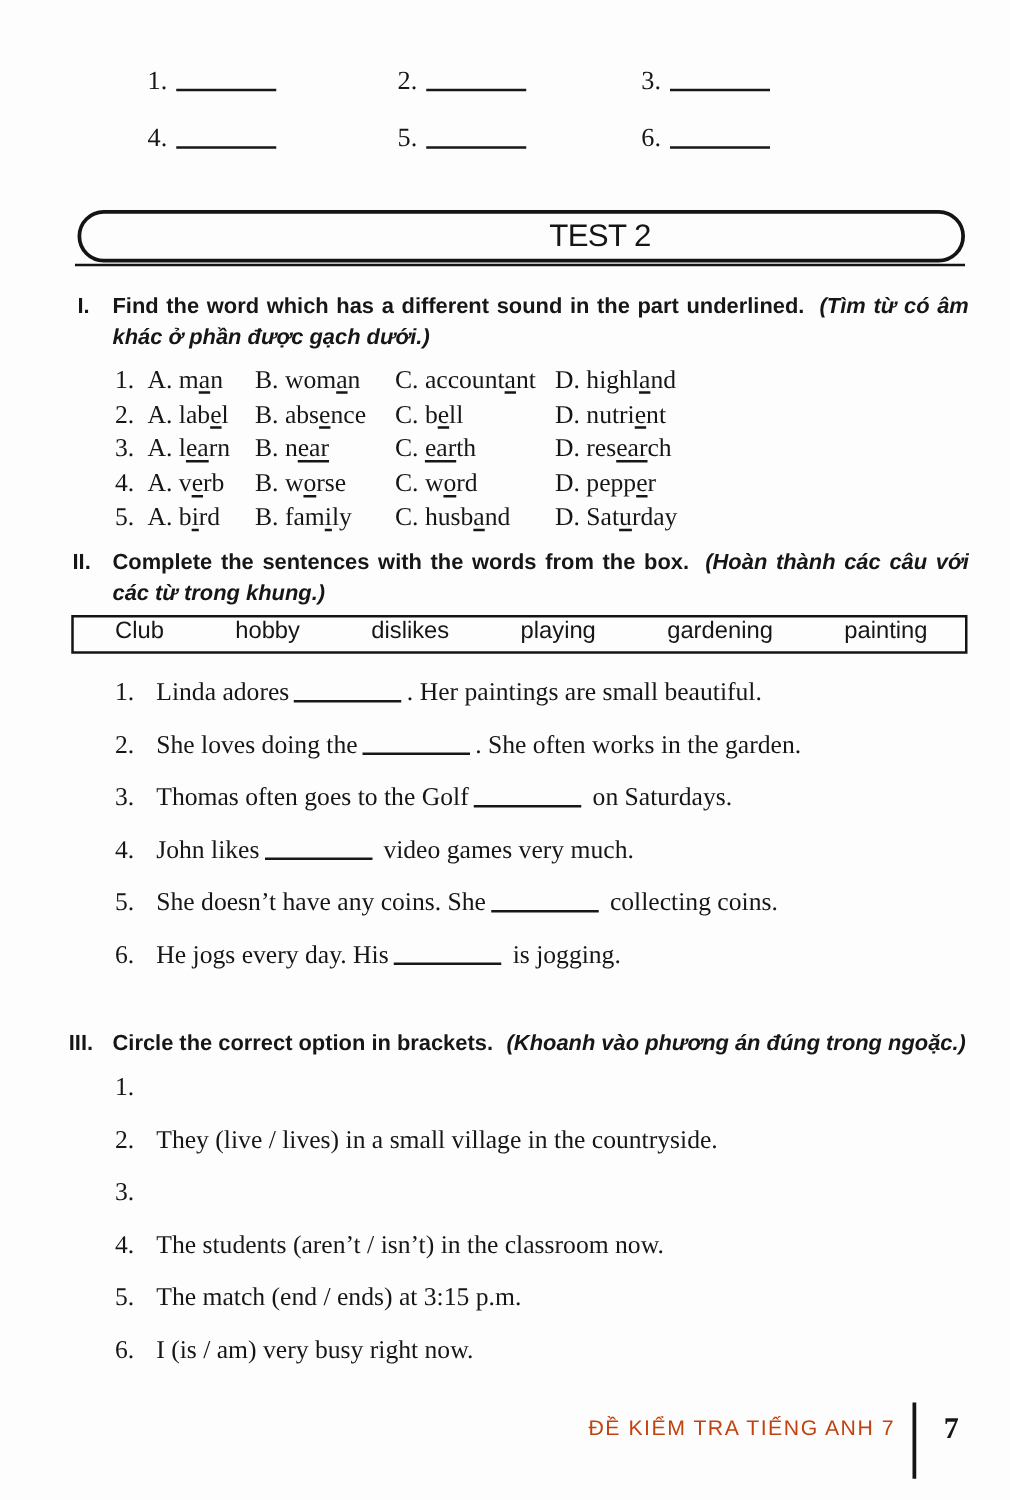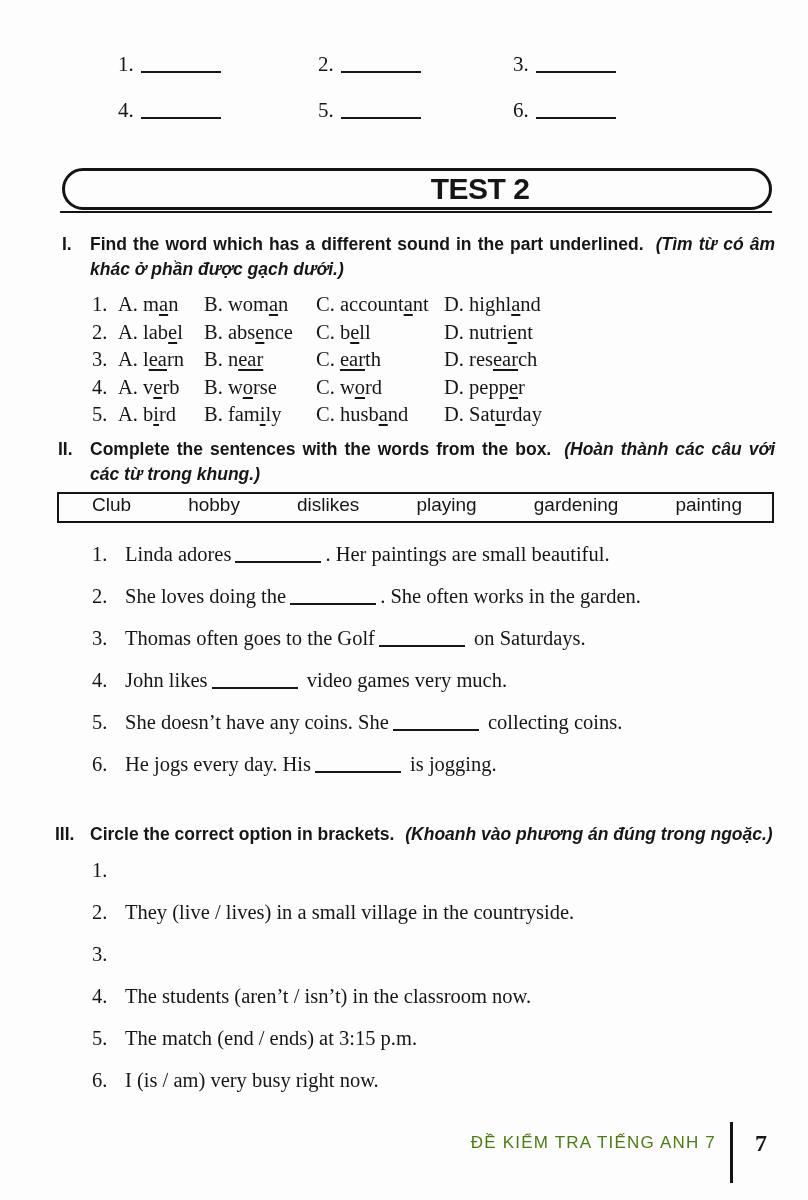--- a/index.html
+++ b/index.html
@@ -25,21 +25,21 @@
   
   .test-box{
     position:absolute;top:168px;left:62px;width:710px;height:42px;
     border:3px solid #141414;border-radius:24px;
     box-sizing:border-box;
     display:flex;align-items:center;justify-content:center;
     background:#fdfdfd;
   }
   .test-box .title{
     font-family:"Liberation Sans", sans-serif;
-    font-weight:bold;font-size:30px;letter-spacing:-0.5px;
+    font-weight:normal;font-size:25px;letter-spacing:-0.5px;
     transform:translateX(45px);
     margin-left:36px;
   }
   .test-underline{
     position:absolute;top:211px;left:60px;width:712px;height:2px;background:#141414;
   }
   
   .sec-head{
     position:absolute;
     font-family:"Liberation Sans", sans-serif;
@@ -76,21 +76,21 @@
   .sent-list{position:absolute;left:92px;width:695px;font-size:20.5px;}
   #sec2-list{top:543px;}
   #sec3-list{top:859px;}
   .sent-row{display:flex;margin-bottom:19px;line-height:23px;}
   .sent-row .num{width:33px;flex:0 0 33px;}
   .sent-row .blank{width:86px;margin:0 4px;vertical-align:-2px;}
   
   .footer-label{
     position:absolute;top:1133px;right:92px;
     font-family:"Liberation Sans", sans-serif;
-    font-size:17px;letter-spacing:1.2px;color:#4d7c0f;
+    font-size:17px;letter-spacing:1.2px;color:#c2410c;
     white-space:nowrap;
   }
   .footer-bar{
     position:absolute;top:1122px;left:730px;width:2.5px;height:61px;background:#141414;
   }
   .footer-page{
     position:absolute;top:1130px;left:744px;width:34px;text-align:center;
     font-family:"Liberation Serif", serif;font-weight:bold;font-size:24px;
   }
 </style>

